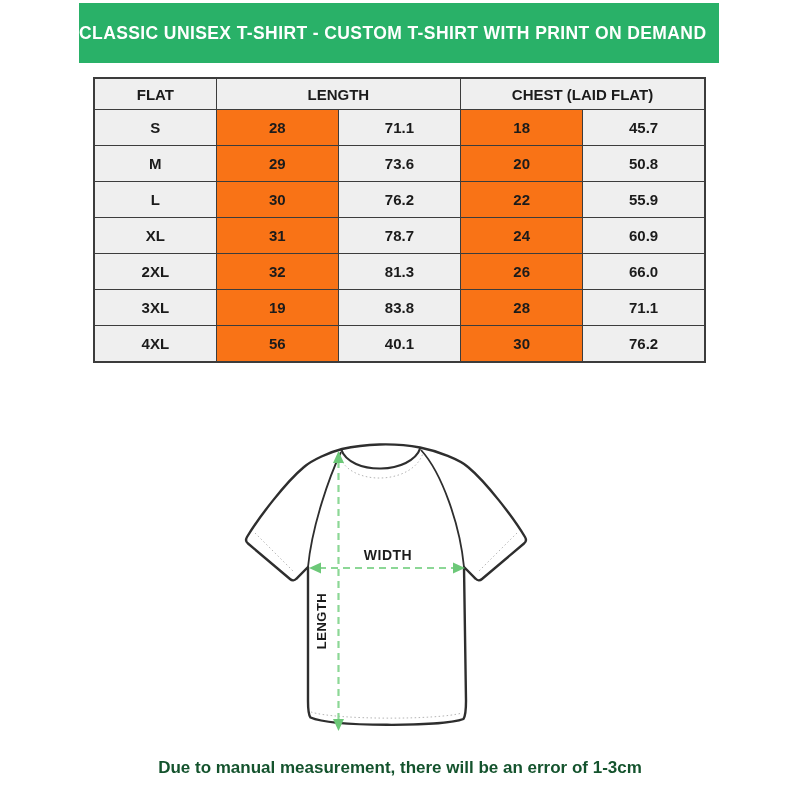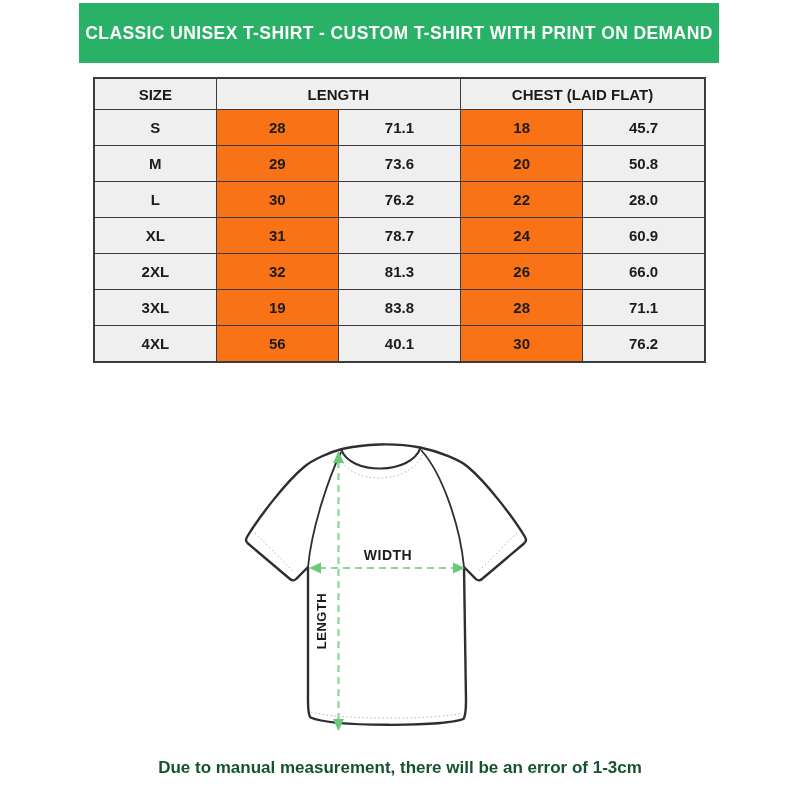--- a/index.html
+++ b/index.html
@@ -2,21 +2,21 @@
 <html><head>
 <meta charset="utf-8">
 <style>
   html,body{margin:0;padding:0;background:#ffffff;}
   body{font-family:"Liberation Sans","DejaVu Sans",sans-serif;}
   .canvas{position:relative;width:800px;height:800px;background:#ffffff;overflow:hidden;}
 
   
   .banner{
     position:absolute;left:79px;top:3px;width:640px;height:60px;
-    display:flex;align-items:center;justify-content:center;
+    display:flex;align-items:center;
   }
   .banner-text{
     color:#ffffff;font-weight:bold;font-size:17.5px;letter-spacing:.4px;
     text-align:center;white-space:nowrap;
   }
 
   
   .chart-wrap{position:absolute;left:93px;top:77px;width:613px;}
   table.size-chart{
     width:613px;border-collapse:collapse;table-layout:fixed;
@@ -54,21 +54,21 @@
     <table class="size-chart">
       <colgroup>
         <col style="width:20%">
           <col style="width:20%">
           <col style="width:20%">
         <col style="width:20%">
           <col style="width:20%">
       </colgroup>
       <thead>
         <tr>
-          <th>SIZE</th>
+          <th>FLAT</th>
           <th colspan="2">LENGTH</th>
           <th colspan="2">CHEST (LAID FLAT)</th>
         </tr>
       </thead>
       <tbody>
         <tr>
           <td class="shade">S</td>
           <td class="plain">28</td>
           <td class="shade">71.1</td>
           <td class="plain">18</td>
@@ -79,21 +79,21 @@
           <td class="plain">29</td>
           <td class="shade">73.6</td>
           <td class="plain">20</td>
           <td class="shade">50.8</td>
         </tr>
         <tr>
           <td class="shade">L</td>
           <td class="plain">30</td>
           <td class="shade">76.2</td>
           <td class="plain">22</td>
-          <td class="shade">28.0</td>
+          <td class="shade">55.9</td>
         </tr>
         <tr>
           <td class="shade">XL</td>
           <td class="plain">31</td>
           <td class="shade">78.7</td>
           <td class="plain">24</td>
           <td class="shade">60.9</td>
         </tr>
         <tr>
           <td class="shade">2XL</td>

